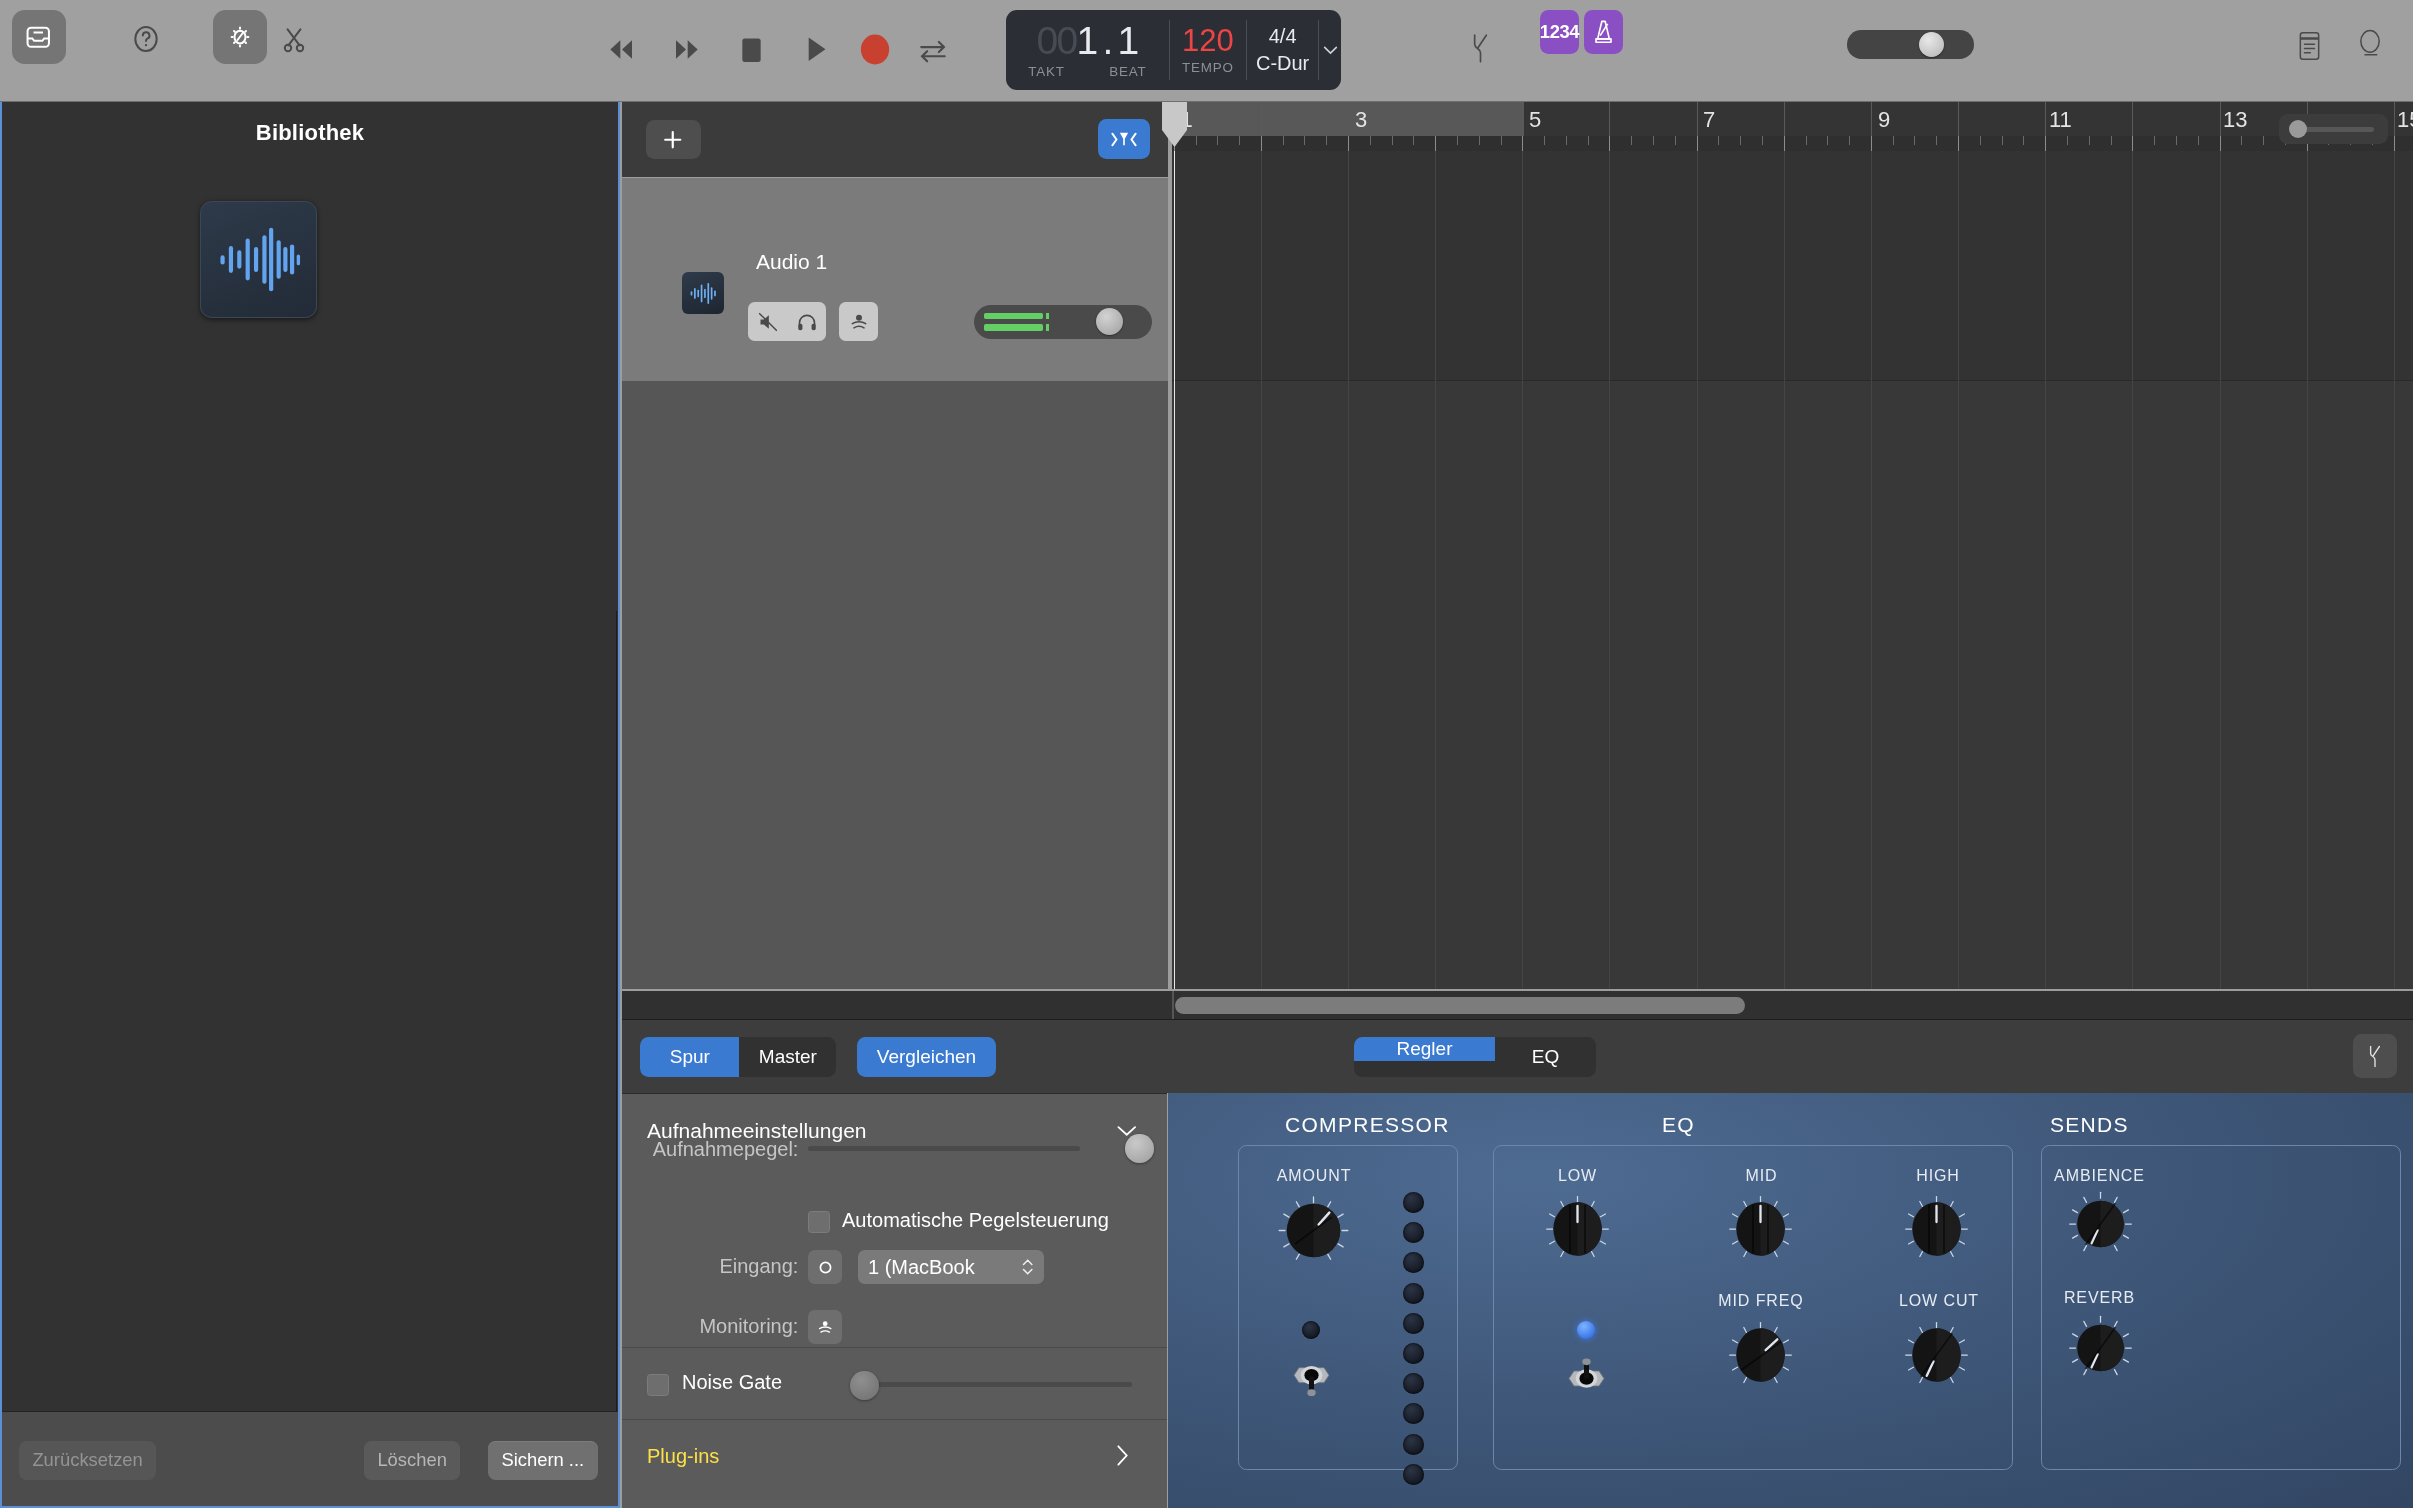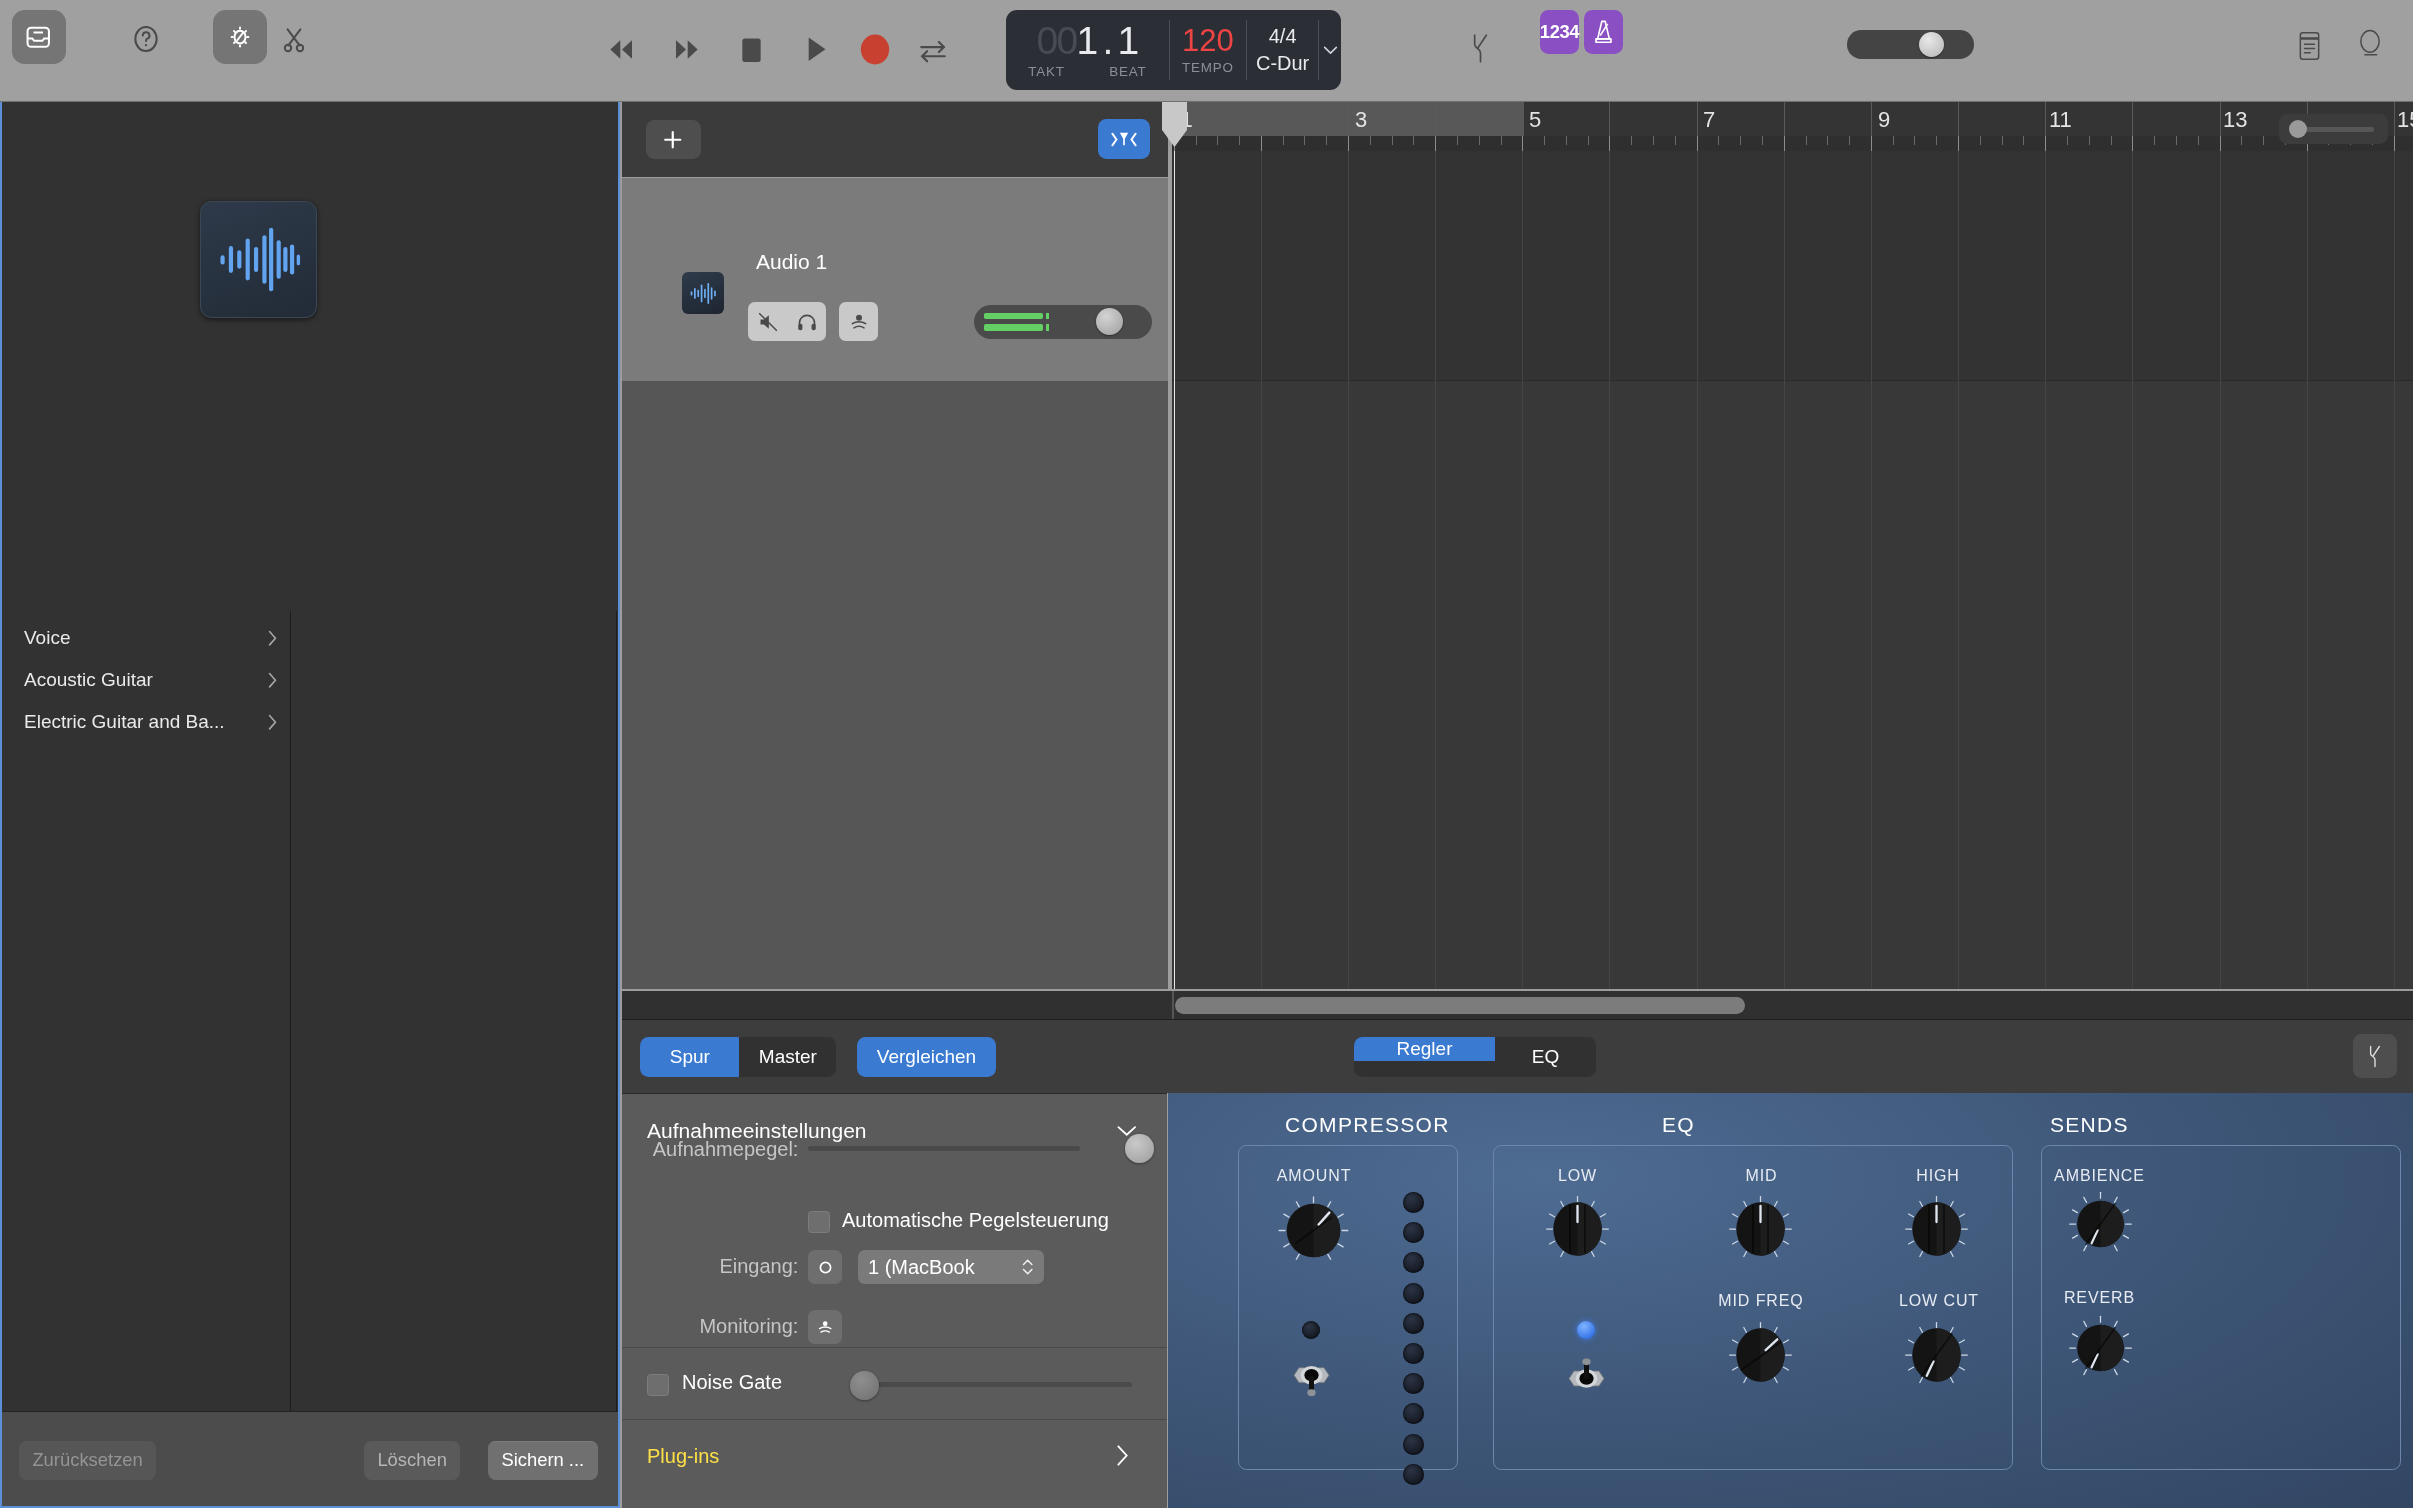--- a/index.html
+++ b/index.html
@@ -314,20 +314,21 @@
     </div>
     <div class="tb-plain" style="left:2353px;top:27px;width:34px;height:37px;">
       <svg width="30" height="35" viewBox="0 0 36 42" fill="none" stroke="#4a4a4a" stroke-width="1.8" stroke-linecap="round">
         <ellipse cx="18" cy="16" rx="11" ry="13"></ellipse>
           <path d="M12 32h14"></path>
       </svg>
     </div>
   </div>
 
   <div class="library">
+    <div class="lib-title">Bibliothek</div>
 
     <div class="lib-art">
       <svg width="84" height="67" viewBox="0 0 100 80">
         <g fill="#63a4f0">
           <rect x="4" y="35" width="5" height="11" rx="2.5"></rect>
           <rect x="14" y="24" width="5" height="32" rx="2.5"></rect>
           <rect x="24" y="29" width="5" height="22" rx="2.5"></rect>
           <rect x="34" y="15" width="5" height="50" rx="2.5"></rect>
           <rect x="44" y="25" width="5" height="30" rx="2.5"></rect>
           <rect x="54" y="11" width="5" height="58" rx="2.5"></rect>
@@ -335,40 +336,20 @@
           <rect x="71" y="17" width="5" height="46" rx="2.5"></rect>
           <rect x="79" y="25" width="5" height="30" rx="2.5"></rect>
           <rect x="87" y="22" width="5" height="36" rx="2.5"></rect>
           <rect x="95" y="34" width="4" height="13" rx="2"></rect>
         </g>
       </svg>
     </div>
 
 
     <div class="lib-listwrap">
-      <div class="lib-col1">
-        <div class="lib-row">
-          <span>Voice</span>
-          <svg width="11" height="18.4" viewBox="0 0 13 22" fill="none" stroke="#a6a6a6" stroke-width="1.9" stroke-linecap="round">
-              <path d="M3 3l7 8-7 8"></path>
-            </svg>
-        </div>
-        <div class="lib-row">
-          <span>Acoustic Guitar</span>
-          <svg width="11" height="18.4" viewBox="0 0 13 22" fill="none" stroke="#a6a6a6" stroke-width="1.9" stroke-linecap="round">
-              <path d="M3 3l7 8-7 8"></path>
-            </svg>
-        </div>
-        <div class="lib-row">
-          <span>Electric Guitar and Ba...</span>
-          <svg width="11" height="18.4" viewBox="0 0 13 22" fill="none" stroke="#a6a6a6" stroke-width="1.9" stroke-linecap="round">
-              <path d="M3 3l7 8-7 8"></path>
-            </svg>
-        </div>
-      </div>
       <div class="lib-col2"></div>
     </div>
 
     <div class="lib-bottom">
       <div class="lib-btn disabled" style="left:17px;">Zurücksetzen</div>
       <div class="lib-btn normal" style="left:362px;">Löschen</div>
       <div class="lib-btn primary" style="left:486px;">Sichern ...</div>
     </div>
   </div>
 

